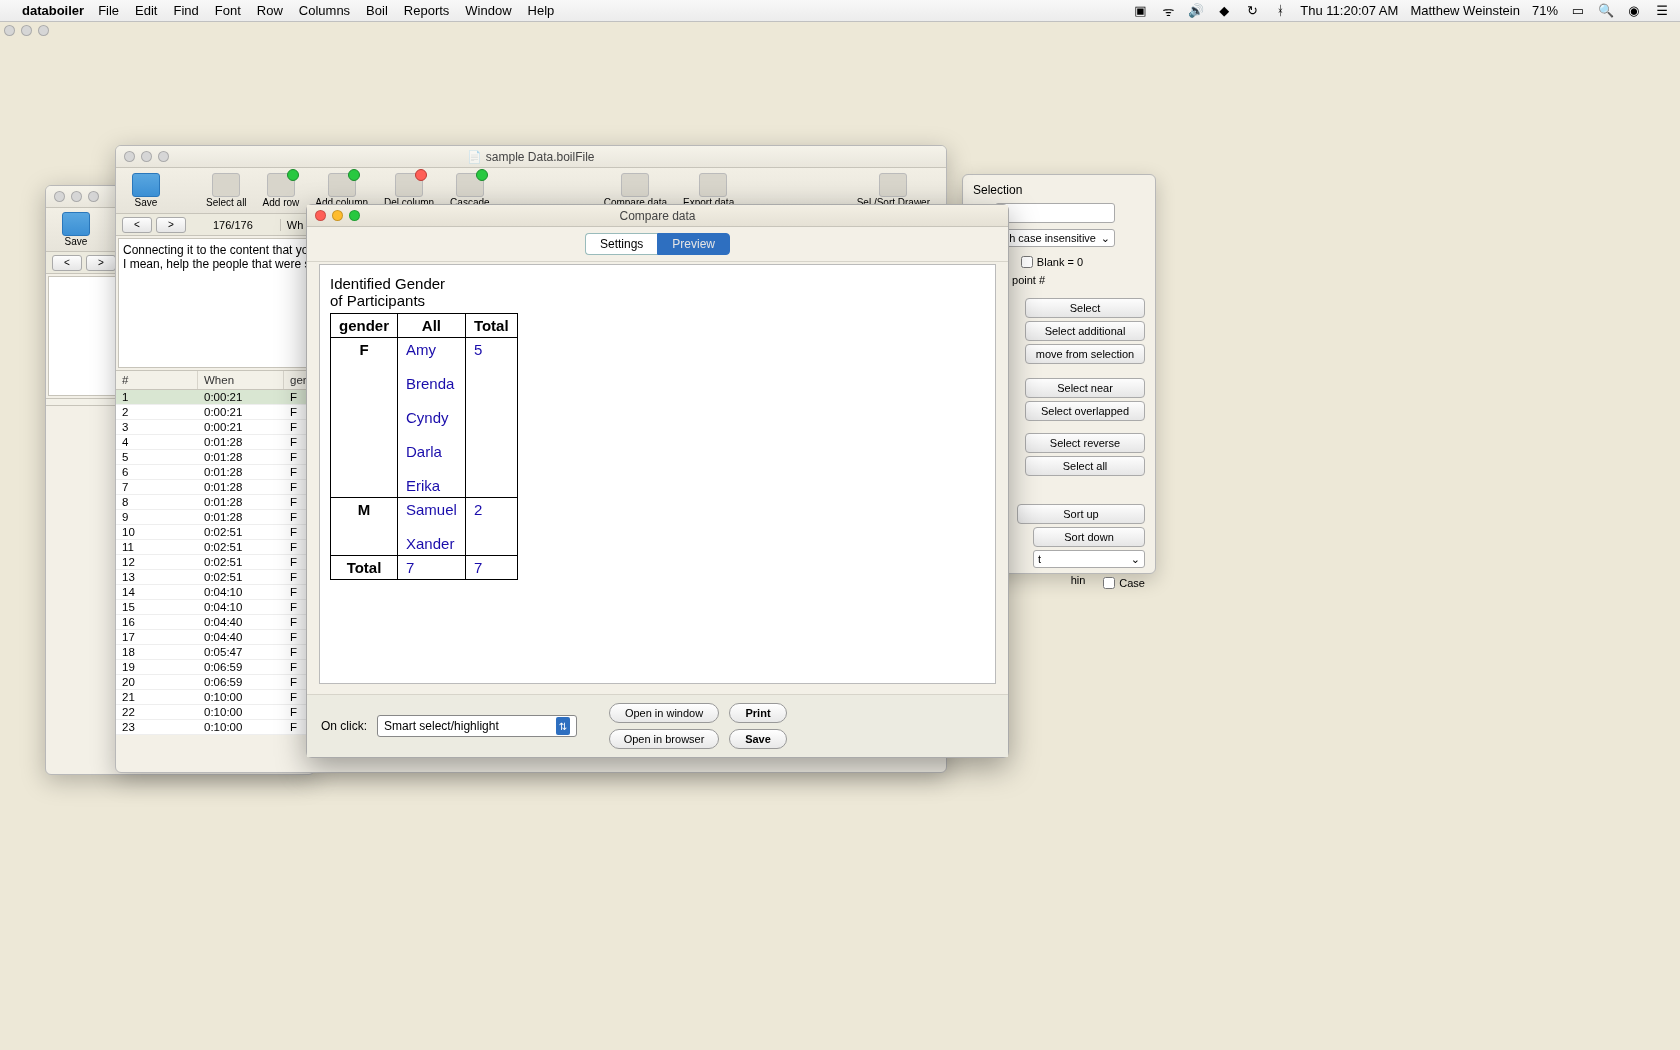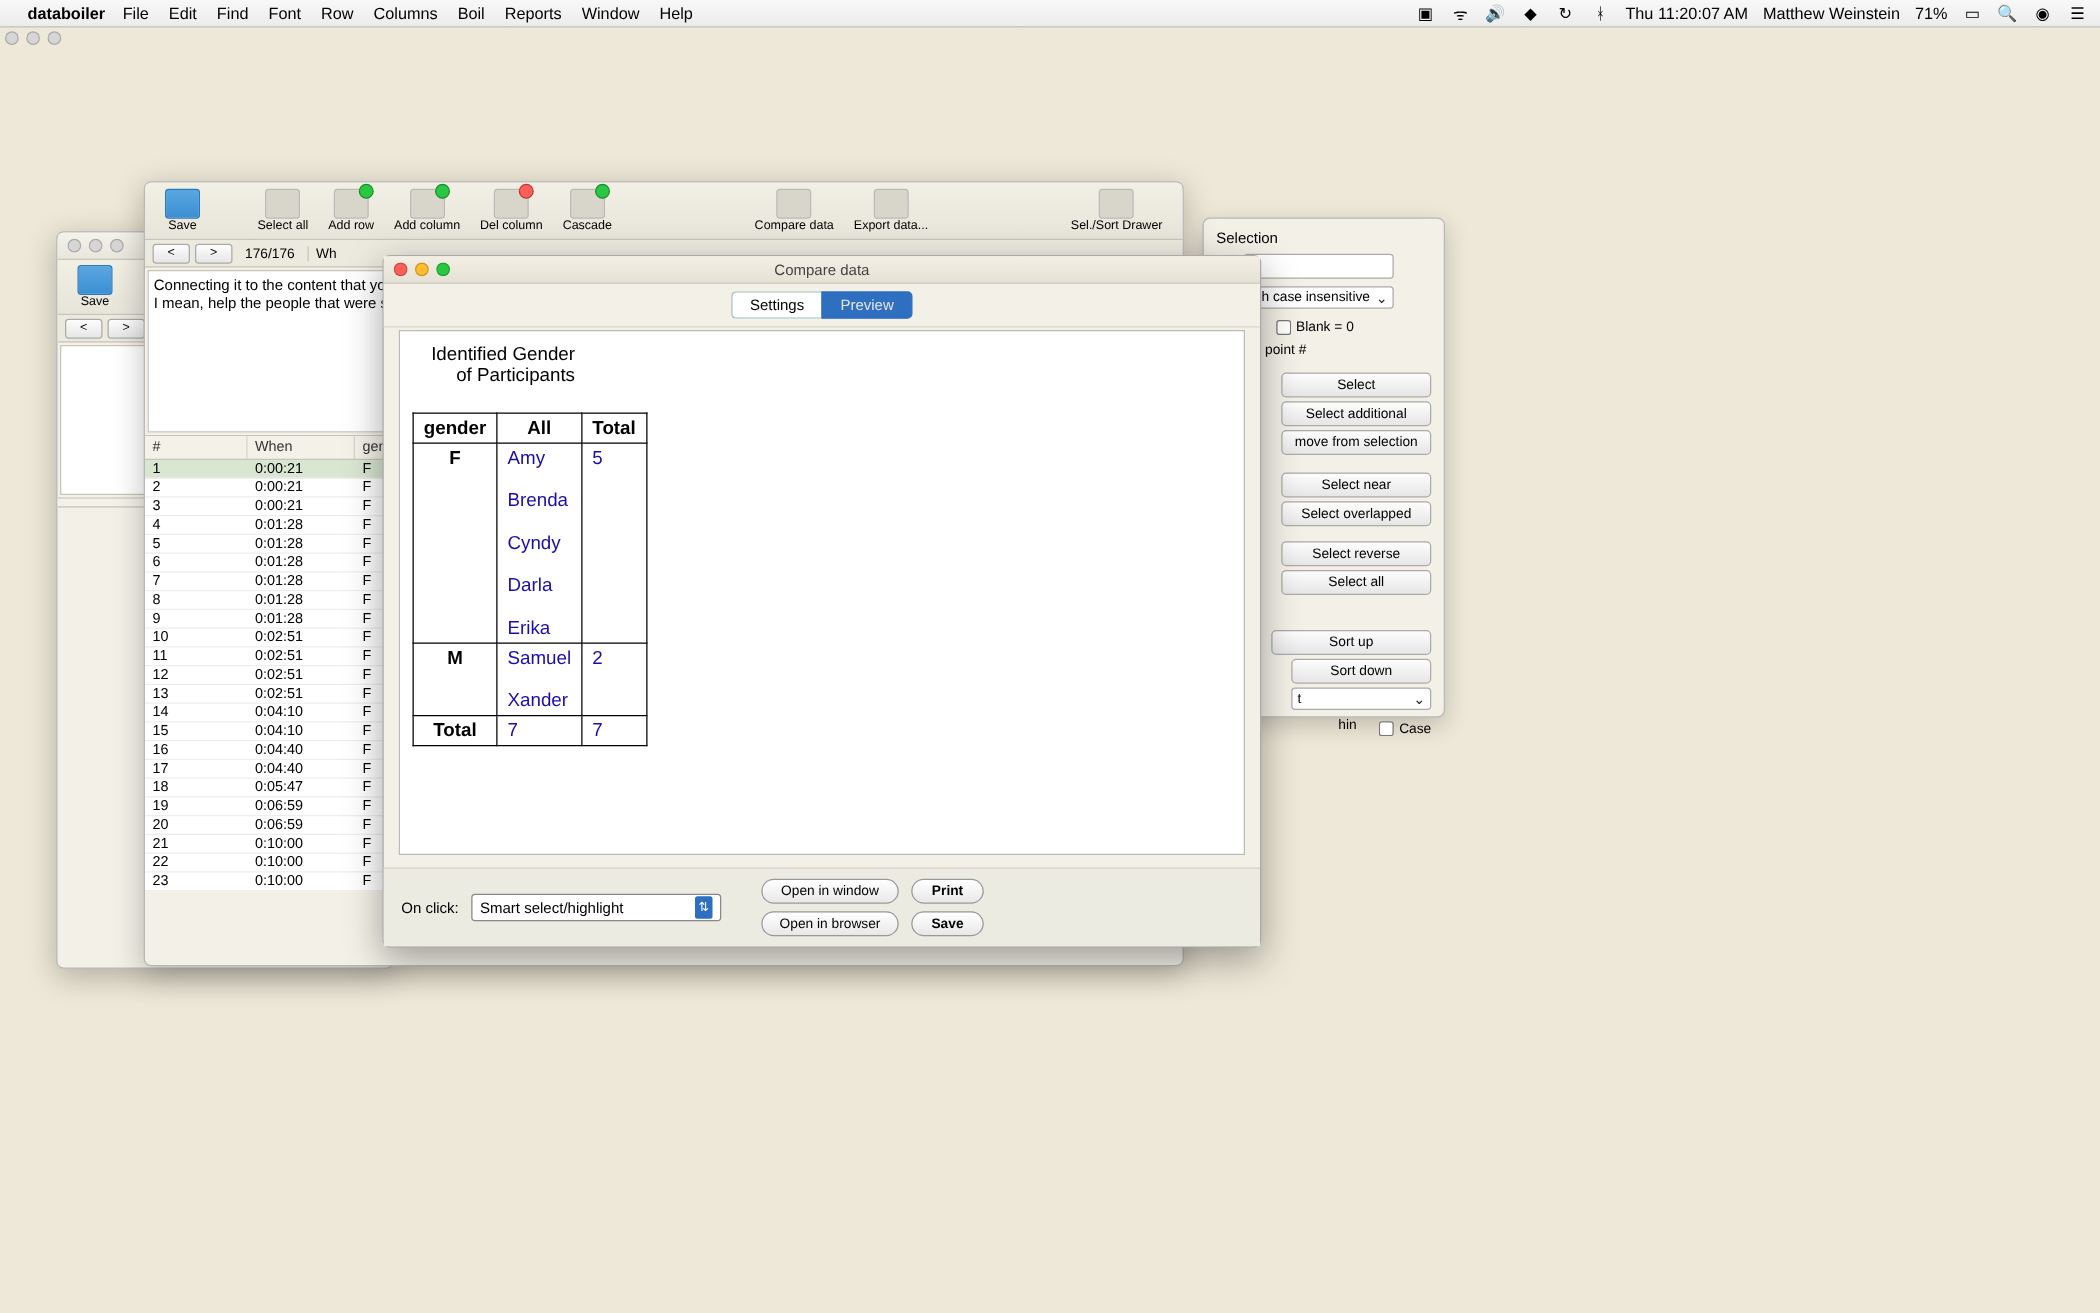--- a/index.html
+++ b/index.html
@@ -31,21 +31,21 @@
 .tool { display: flex; flex-direction: column; align-items: center; margin: 0 8px; cursor: default; }
 .tool .icon { width: 28px; height: 24px; background: #d8d5cb; border: 1px solid #bbb; border-radius: 3px; position: relative; }
 .tool .icon.save { background: linear-gradient(#5aa7e0,#3b8fd4); border-color: #2a77bb; }
 .tool .plus { position: absolute; top:-5px; right:-5px; width:12px; height:12px; border-radius:50%; background:#28c840; border:1px solid #1a8c2c; }
 .tool .minus { position: absolute; top:-5px; right:-5px; width:12px; height:12px; border-radius:50%; background:#ff5f57; border:1px solid #bb3a33; }
 .toolbar .spacer { flex: 1; }
 
 
 .navbar { height: 22px; background: #eceade; border-bottom: 1px solid #c7c4ba; display:flex; align-items:center; padding: 0 6px; gap: 4px; font-size: 11px;}
 .navbtn { width: 30px; height: 16px; background: linear-gradient(#fdfdfd,#e6e6e6); border: 1px solid #aaa; border-radius: 3px; font-size: 10px; text-align: center; line-height: 14px; }
-.navcount { margin: 0 6px; }
+.navcount { margin: 0 23px; }
 
 
 .textarea { background: #fff; border: 1px solid #c7c4ba; margin: 2px; padding: 4px; font-size: 12px; height: 130px; overflow: hidden; }
 
 
 .table { background:#fff; border-top:1px solid #c7c4ba; font-size: 11.5px; }
 .table .hdr { display:flex; background:#f3f1e8; border-bottom:1px solid #c7c4ba; font-weight:400; color:#333; }
 .table .hdr div { padding: 3px 6px; border-right:1px solid #d7d4ca; }
 .table .row { display:flex; border-bottom: 1px solid #eee; }
 .table .row div { padding: 1px 6px; }
@@ -64,21 +64,21 @@
 
 .modal { position:absolute; background:#f3f0e7; border:1px solid #aaa; border-radius:6px; box-shadow: 0 10px 30px rgba(0,0,0,0.35); }
 .modal .titlebar { background: linear-gradient(#f3efe4,#e5e1d5); }
 .modal .tabs { display:flex; justify-content:center; padding: 6px 0; background:#f3f0e7; border-bottom:1px solid #d7d4ca; }
 .tab { padding: 3px 14px; font-size:12px; border:1px solid #9bb; background:#fff; }
 .tab:first-child { border-radius: 4px 0 0 4px; border-right:none; }
 .tab:last-child { border-radius: 0 4px 4px 0; }
 .tab.active { background:#2e6fc0; color:#e5e5e5; border-color:#2e6fc0; }
 
 .preview-area { background:#fff; margin: 2px 12px 10px 12px; border:1px solid #bbb; height: 420px; padding: 10px; font-family: "Times New Roman", serif; font-size: 15px; }
-.preview-area h4 { text-align:right; font-weight:400; font-size:15px; width: 130px; margin-bottom:21px; }
+.preview-area h4 { text-align:left; font-weight:400; font-size:15px; width: 130px; margin-bottom:4px; }
 .report-table { border-collapse: collapse; }
 .report-table th, .report-table td { border:1px solid #000; padding: 3px 8px; vertical-align: top; font-size:15px; text-align:left; }
 .report-table th { font-weight:700; text-align:center; }
 .report-table a { color:#1a0dab; text-decoration:none; }
 
 .modal .footer { padding: 8px 14px; display:flex; align-items:center; gap: 10px; border-top:1px solid #d7d4ca; background:#ecebe1; }
 .modal .footer .lbl { font-size:12px; }
 .modal .footer .combo { flex: 0 0 200px; height:22px; border:1px solid #888; border-radius:3px; background:#fff; display:flex; align-items:center; justify-content:space-between; padding: 0 6px; font-size:12px;gap:24px; }
 .combo .arrow { width:14px; height:18px; background:#2e6fc0; border-radius:2px; display:flex; align-items:center; justify-content:center; color:#fff; font-size:10px; }
 .modal .footer .stackbtns { display:flex; flex-direction:column; gap:6px; }
@@ -193,20 +193,28 @@
   <div style="display:flex; gap:18px; margin-top:6px; justify-content:flex-end;">
     <span style="font-size:11px;">hin</span>
     <label class="chk">
         <input type="checkbox" style="">
         <span>Case</span>
       </label>
   </div>
 </div>
 
 <div class="window" style="left:115px; top:145px; width:832px; height:628px;">
+  <div class="titlebar">
+    <div class="lights">
+      <div class="dot grey"></div>
+      <div class="dot grey"></div>
+      <div class="dot grey"></div>
+    </div>
+    <div class="title"><span style="opacity:0.5">📄 </span><span>sample Data.boilFile</span></div>
+  </div>
   <div class="toolbar">
     <div class="tool">
         <div class="icon save"></div>
         <span>Save</span>
       </div>
     <div style="width:30px;"></div>
     <div class="tool">
         <div class="icon"></div>
         <span>Select all</span>
       </div>

